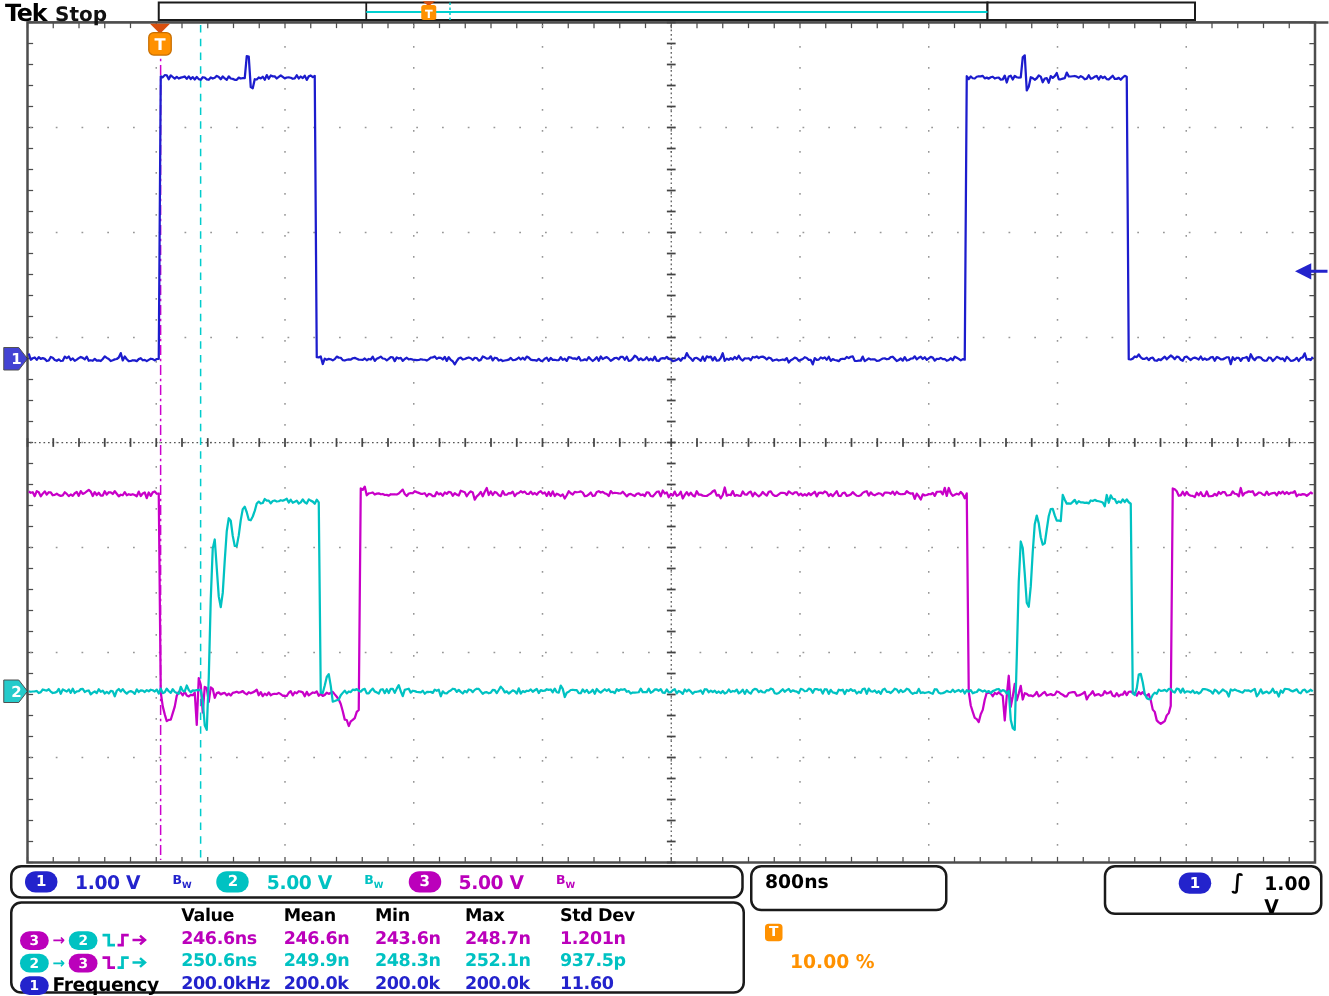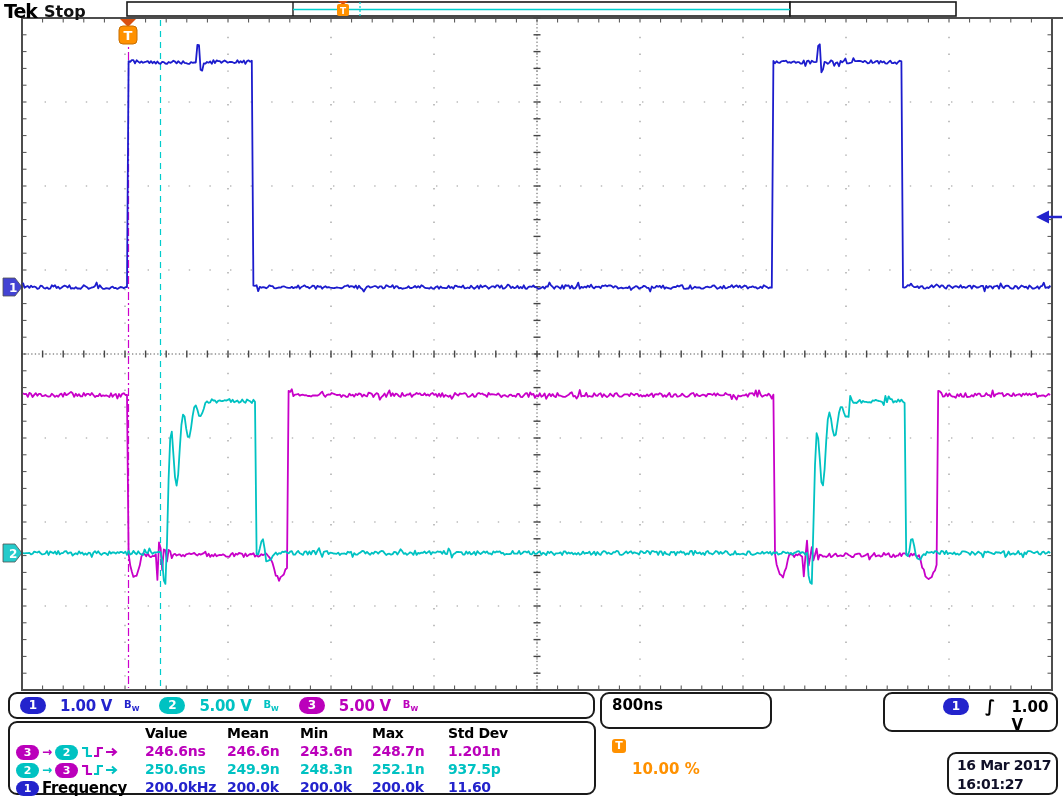--- a/index.html
+++ b/index.html
@@ -7,32 +7,32 @@
           font-family:"DejaVu Sans", sans-serif;overflow:hidden;}
   .tek-logo{position:absolute;left:4px;top:0px;font-size:19px;font-weight:bold;color:#000;letter-spacing:-1px;}
   .acq-status{position:absolute;left:44px;top:2px;font-size:16px;font-weight:bold;color:#111;}
   svg text{font-family:"DejaVu Sans", sans-serif;}
   .rbox{position:absolute;background:#fff;border:2px solid #1a1a1a;border-radius:9px;box-sizing:border-box;}
   .ch-readout{left:8px;top:692px;width:587px;height:27px;display:flex;align-items:center;gap:6px;padding:0 10px;}
   .badge{display:inline-block;min-width:26px;height:17px;border-radius:9px;color:#fff;
          font-size:12px;font-weight:bold;text-align:center;line-height:17px;}
   .badge.small{min-width:23px;height:15px;line-height:15px;border-radius:8px;font-size:11px;}
   .scale-val{font-size:15px;font-weight:bold;letter-spacing:-0.3px;}
-  .bw{font-size:10px;font-weight:bold;margin:0 14px 0 6px;}
+  .bw{font-size:10px;font-weight:bold;margin:0 14px 0 20px;}
   .bw sub{font-size:7px;}
   .meas-box{left:8px;top:721px;width:588px;height:74px;}
   .meas-head{position:absolute;top:2px;left:0;width:100%;height:17px;padding-left:47px;}
   .meas-head span{position:absolute;font-size:14px;font-weight:bold;color:#000;letter-spacing:-0.3px;}
   .meas-row{position:absolute;left:0;width:100%;height:18px;}
   .meas-row span.v{position:absolute;font-size:14px;font-weight:bold;letter-spacing:-0.3px;}
   .mlabel{position:absolute;left:6px;top:0;display:flex;align-items:center;gap:3px;height:18px;}
   .mlabel .arrow{font-size:12px;font-weight:bold;}
   .mlabel .freq{font-size:15px;font-weight:bold;letter-spacing:-0.3px;}
   .c-val0{left:135px;} .c-val1{left:217px;} .c-val2{left:290px;} .c-val3{left:362px;} .c-val4{left:438px;}
-  .tb-box{left:600px;top:692px;width:172px;height:37px;padding:2px 0 0 10px;}
+  .tb-box{left:600px;top:692px;width:158px;height:37px;padding:2px 0 0 10px;}
   .tb-scale{font-size:15px;font-weight:bold;color:#000;}
   .tb-trig{display:flex;align-items:center;gap:6px;margin-top:0px;}
   .t-icon{display:inline-block;width:14px;height:14px;background:#ff9100;border-radius:3px;color:#fff;
           font-size:11px;font-weight:bold;text-align:center;line-height:14px;}
   .tb-pct{font-size:15px;font-weight:bold;color:#ff9100;margin-top:46px;}
   .acq-box{left:768px;top:692px;width:110px;height:42px;padding:2px 0 0 8px;}
   .acq-box div{font-size:15px;font-weight:bold;color:#000;line-height:19px;letter-spacing:-0.4px;}
   .trig-box{left:883px;top:692px;width:175px;height:40px;display:flex;align-items:flex-start;padding:4px 12px 0 58px;gap:16px;}
   .trig-slope{font-size:17px;font-weight:bold;font-style:italic;color:#000;margin-top:-2px;}
   .trig-level{font-size:15px;font-weight:bold;color:#000;margin-left:auto;}
@@ -457,18 +457,14 @@
     </div>
   </div>
 
 
   <div class="rbox trig-box">
     <span class="badge" style="background: rgb(35, 35, 204);">1</span>
     <span class="trig-slope">∫</span>
     <span class="trig-level">1.00 V</span>
   </div>
 
-  <div class="rbox date-box">
-    <div>16 Mar  2017</div>
-    <div>16:01:27</div>
-  </div>
 
 </div>
 
 </body></html>

